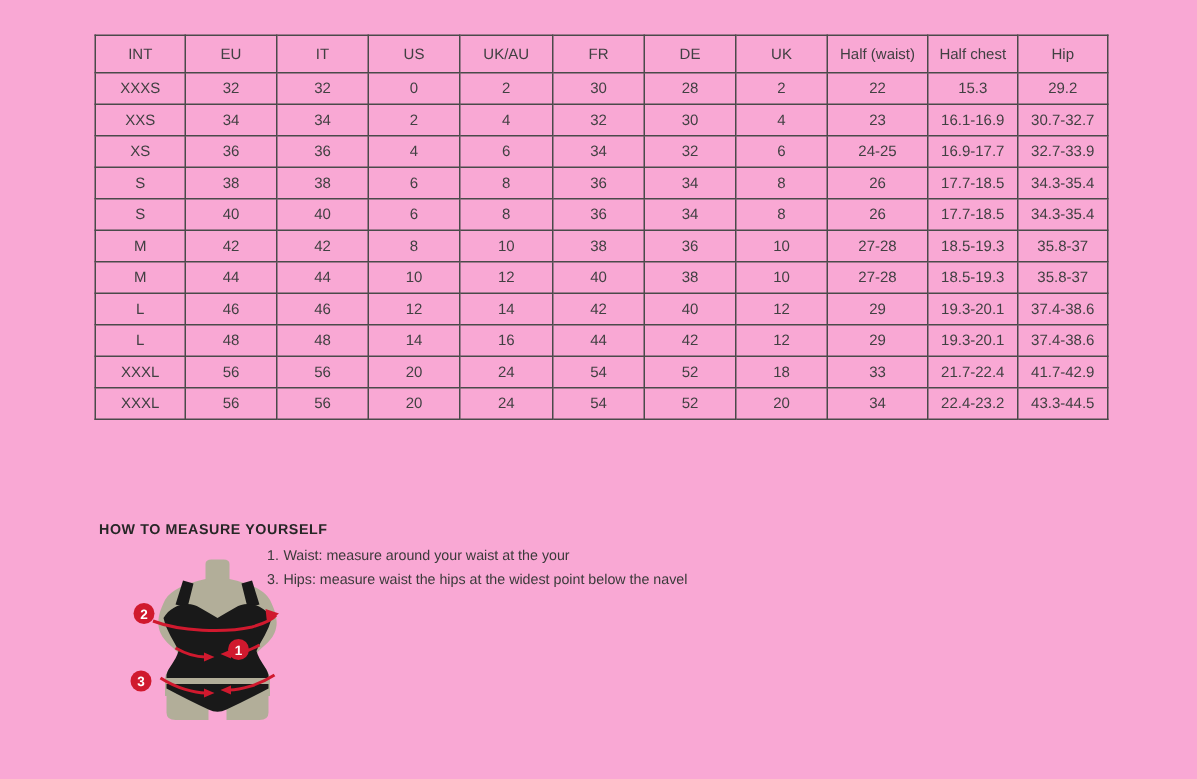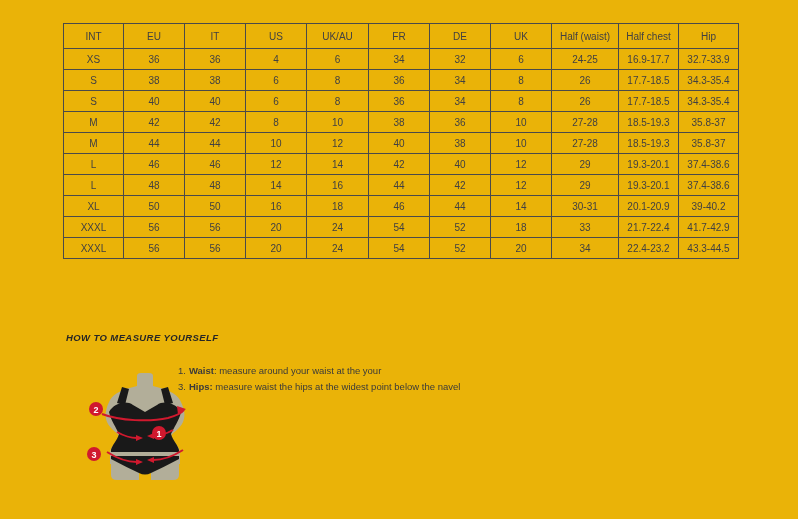--- a/index.html
+++ b/index.html
@@ -1,41 +1,41 @@
 <!DOCTYPE html>
 <html><head>
 <meta charset="utf-8">
 <style>
   html,body{margin:0;padding:0;background:#ffffff;}
   body{width:798px;height:519px;position:relative;font-family:"Liberation Sans",sans-serif;}
-  .stage{position:absolute;inset:0;background:#eab308;overflow:hidden;}
+  .stage{position:absolute;inset:0;background:#f9a8d4;overflow:hidden;}
 
   table.size-table{
     position:absolute;left:63px;top:23px;width:675px;
     border-collapse:collapse;table-layout:fixed;
     font-size:10px;color:#414042;
   }
   table.size-table th,table.size-table td{
     border:1px solid #4a4a4a;text-align:center;vertical-align:middle;
     padding:0;font-weight:normal;white-space:nowrap;overflow:hidden;
   }
   table.size-table th{height:24px;font-size:10px;}
   table.size-table td{height:20px;}
 
   .measure-title{
-    position:absolute;left:66px;top:332px;
-    font-size:9.5px;font-weight:bold;letter-spacing:.4px;color:#262626;font-style:italic;
+    position:absolute;left:66px;top:348px;
+    font-size:9.5px;font-weight:bold;letter-spacing:.4px;color:#262626;
   }
   ol.steps{
     position:absolute;left:178px;top:366px;margin:0;padding:0;list-style:none;
     font-size:9.5px;color:#3a3a3a;
   }
   ol.steps li{margin-bottom:6.5px;line-height:9.5px;}
   .step-prefix{margin-right:3px;}
-  .step-label{font-weight:bold;text-align:right;}
+  .step-label{font-weight:normal;text-align:right;}
 
   svg.figure{position:absolute;left:80px;top:372px;width:130px;height:118px;}
   .badge-num{font-family:"Liberation Sans",sans-serif;font-size:9px;font-weight:bold;}
 </style>
 </head>
 <body>
 
 <div class="stage">
 
   <table class="size-table">
@@ -62,20 +62,46 @@
           <th>FR</th>
           <th>DE</th>
           <th>UK</th>
           <th>Half (waist)</th>
           <th>Half chest</th>
           <th>Hip</th>
         </tr>
     </thead>
     <tbody id="tbody">
         <tr>
+          <td>XXXS</td>
+          <td>32</td>
+          <td>32</td>
+          <td>0</td>
+          <td>2</td>
+          <td>30</td>
+          <td>28</td>
+          <td>2</td>
+          <td>22</td>
+          <td>15.3</td>
+          <td>29.2</td>
+        </tr>
+        <tr>
+          <td>XXS</td>
+          <td>34</td>
+          <td>34</td>
+          <td>2</td>
+          <td>4</td>
+          <td>32</td>
+          <td>30</td>
+          <td>4</td>
+          <td>23</td>
+          <td>16.1-16.9</td>
+          <td>30.7-32.7</td>
+        </tr>
+        <tr>
           <td>XS</td>
           <td>36</td>
           <td>36</td>
           <td>4</td>
           <td>6</td>
           <td>34</td>
           <td>32</td>
           <td>6</td>
           <td>24-25</td>
           <td>16.9-17.7</td>
@@ -151,33 +177,20 @@
           <td>48</td>
           <td>48</td>
           <td>14</td>
           <td>16</td>
           <td>44</td>
           <td>42</td>
           <td>12</td>
           <td>29</td>
           <td>19.3-20.1</td>
           <td>37.4-38.6</td>
-        </tr>
-        <tr>
-          <td>XL</td>
-          <td>50</td>
-          <td>50</td>
-          <td>16</td>
-          <td>18</td>
-          <td>46</td>
-          <td>44</td>
-          <td>14</td>
-          <td>30-31</td>
-          <td>20.1-20.9</td>
-          <td>39-40.2</td>
         </tr>
         <tr>
           <td>XXXL</td>
           <td>56</td>
           <td>56</td>
           <td>20</td>
           <td>24</td>
           <td>54</td>
           <td>52</td>
           <td>18</td>

